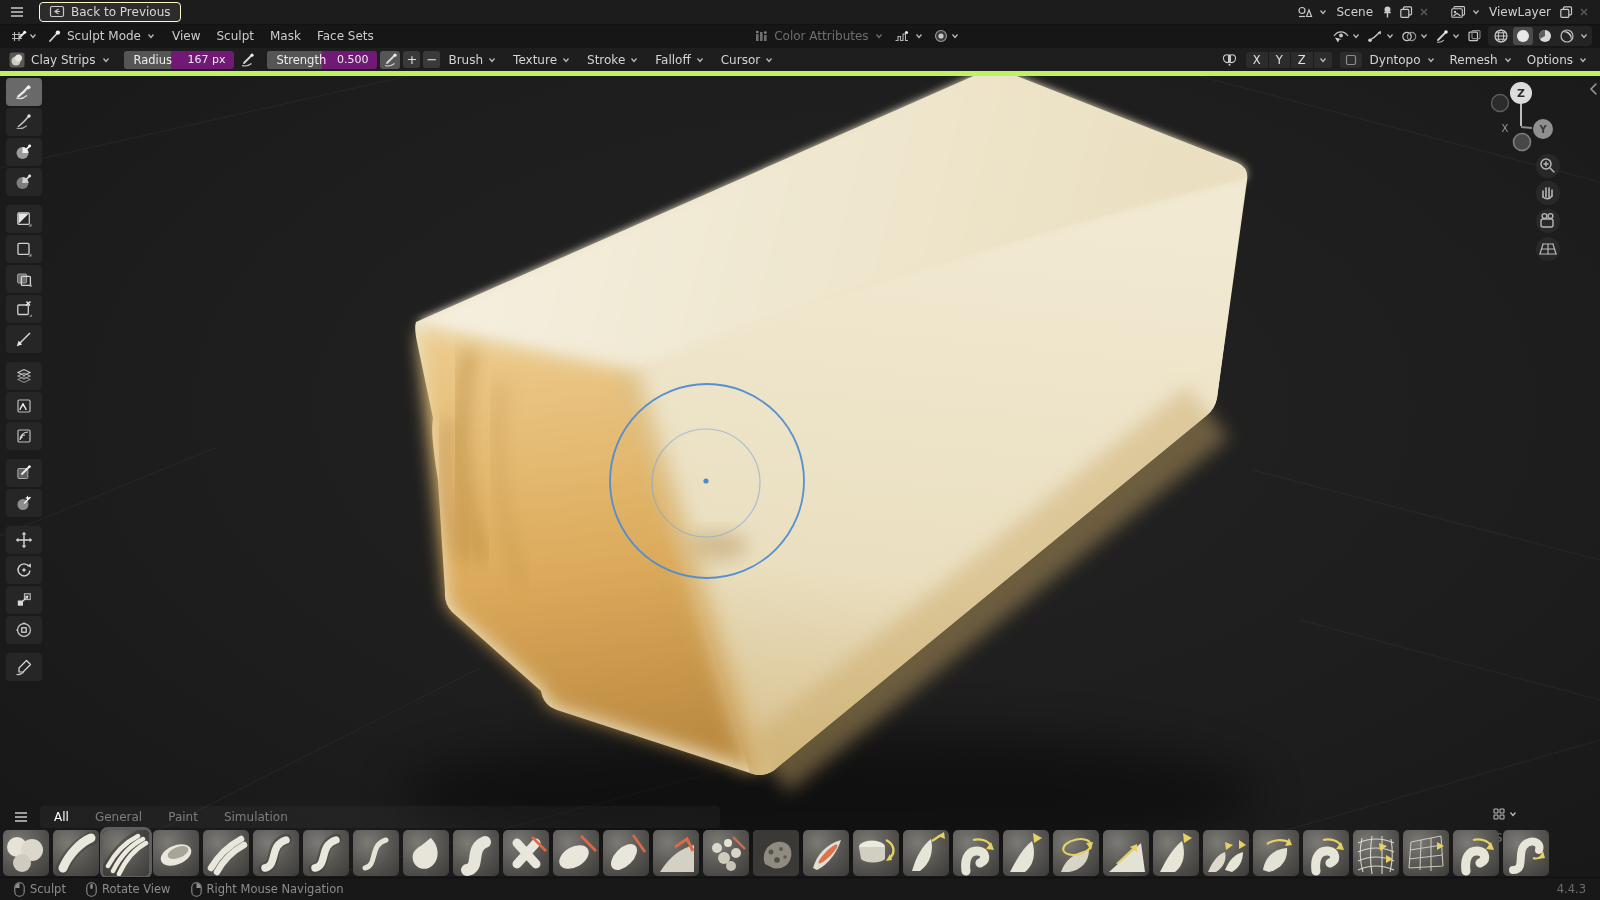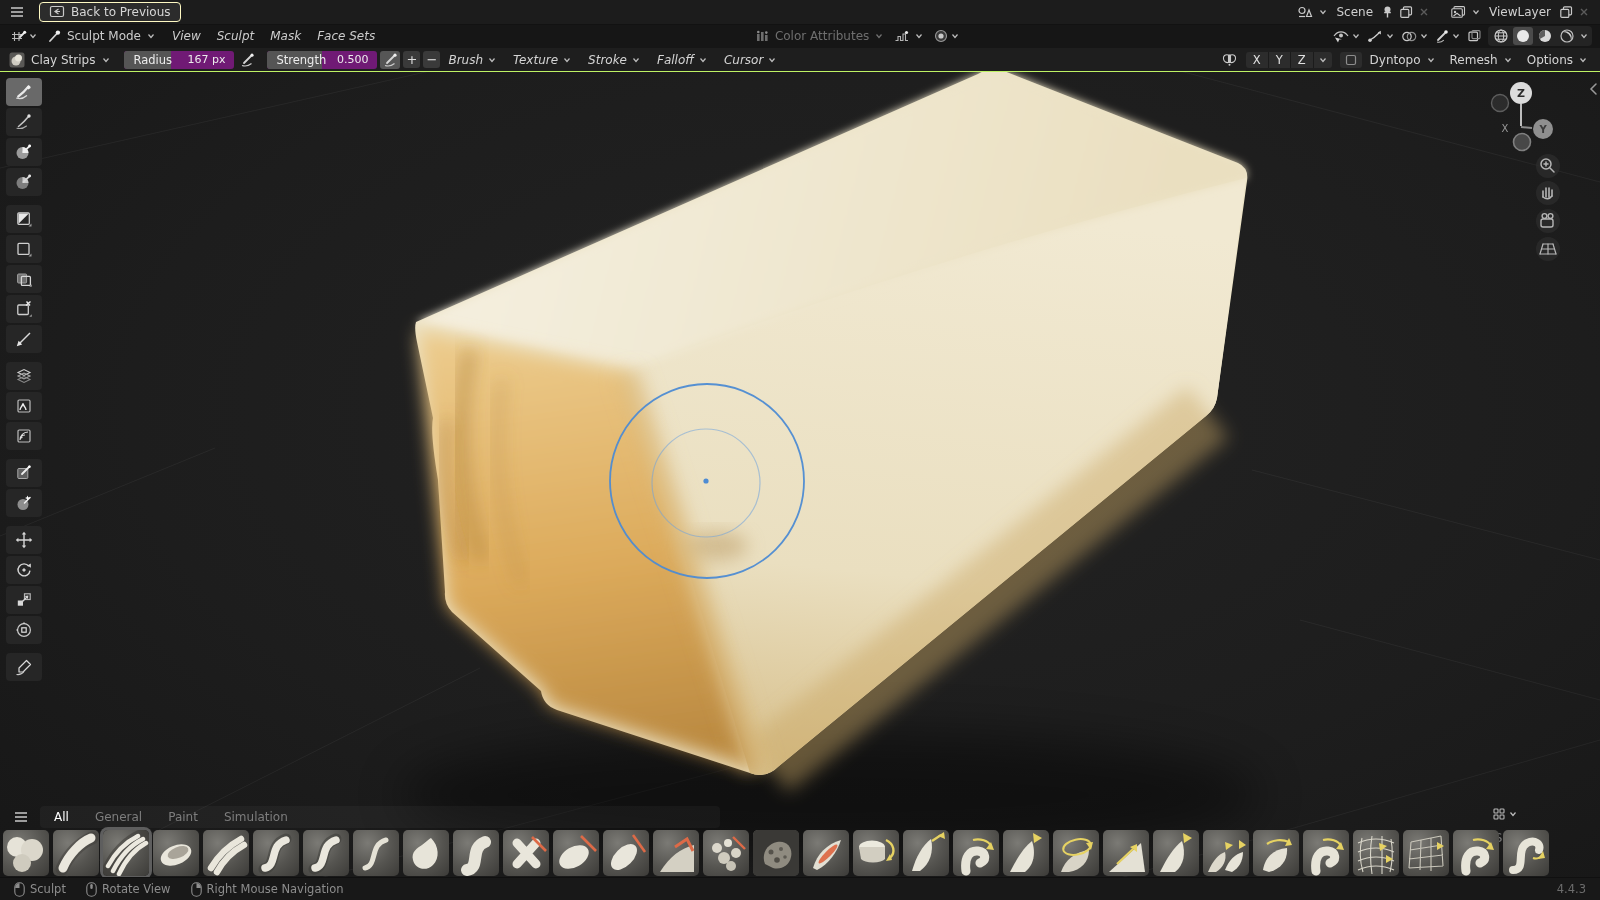--- a/index.html
+++ b/index.html
@@ -9,31 +9,31 @@
   .topbar{position:absolute;top:0;left:0;right:0;height:24px;background:#1c1c1c;display:flex;align-items:center;font-size:12px;z-index:9;border-bottom:1px solid #121212;}
   .topbar .burger{margin:0 10px 0 9px;}
   .backbtn{display:flex;align-items:center;gap:6px;background:#2c2c2c;border:1px solid #fef9c3;border-radius:4px;height:18px;padding:0 9px;color:#d6d6d6;margin-left:4px;}
   .tb-right{margin-left:auto;display:flex;align-items:center;gap:5px;padding-right:10px;}
   .tb-text{color:#d0d0d0;padding:0 3px;}
   .dim{opacity:.55;}
   .vsep{width:10px;}
   
   .vheader{position:absolute;top:24px;left:0;right:0;height:24px;background:#161616;display:flex;align-items:center;font-size:12px;color:#cccccc;z-index:8;border-bottom:1px solid #101010;}
   .vheader .edicon{margin:0 2px 0 10px;display:flex;align-items:center;gap:1px;}
-  .menu{display:flex;align-items:center;gap:4px;padding:0 8px;height:20px;border-radius:3px;font-style:italic;}
+  .menu{display:flex;align-items:center;gap:4px;padding:0 8px;height:20px;border-radius:3px;}
   .modechip{display:flex;align-items:center;gap:5px;padding:0 8px;}
   .vh-mid{margin-left:auto;margin-right:auto;display:flex;align-items:center;gap:10px;}
   .dimgrp{display:flex;align-items:center;gap:5px;color:#6f6f6f;}
   .vh-right{display:flex;align-items:center;gap:6px;padding-right:8px;}
   .igrp{display:flex;align-items:center;gap:2px;}
   .shadepill{display:flex;align-items:center;background:#242424;border-radius:4px;padding:1px 3px;gap:2px;}
   .shadebtn{width:20px;height:18px;display:flex;align-items:center;justify-content:center;border-radius:3px;}
   .shadebtn.active{background:#4b4b4b;}
   
-  .toolset{position:absolute;top:48px;left:0;right:0;height:23px;background:#1e1e1e;display:flex;align-items:center;font-size:12px;z-index:8;border-bottom:1px solid #bef264;}
+  .toolset{position:absolute;top:48px;left:0;right:0;height:23px;background:#1e1e1e;display:flex;align-items:center;font-size:12px;z-index:8;border-bottom:5px solid #bef264;}
   .brushchip{display:flex;align-items:center;gap:6px;padding:0 8px 0 9px;}
   .slider{position:relative;width:110px;height:18px;background:#701a75;border-radius:3px;overflow:hidden;margin-left:5px;}
   .slider .fill{position:absolute;left:0;top:0;bottom:0;background:#555555;}
   .slider .lab{position:absolute;left:9px;top:2px;font-size:11.5px;color:#ececec;}
   .slider .val{position:absolute;right:9px;top:2px;font-size:11px;color:#ececec;}
   .penbtn{width:20px;height:18px;display:flex;align-items:center;justify-content:center;border-radius:3px;margin-left:3px;}
   .penbtn.active{background:#565656;}
   .sq{width:17px;height:17px;background:#3a3a3a;border-radius:3px;display:flex;align-items:center;justify-content:center;color:#dddddd;font-size:13px;margin-left:3px;}
   .ts-menus{display:flex;align-items:center;}
   .ts-right{margin-left:auto;display:flex;align-items:center;gap:8px;padding-right:12px;}

